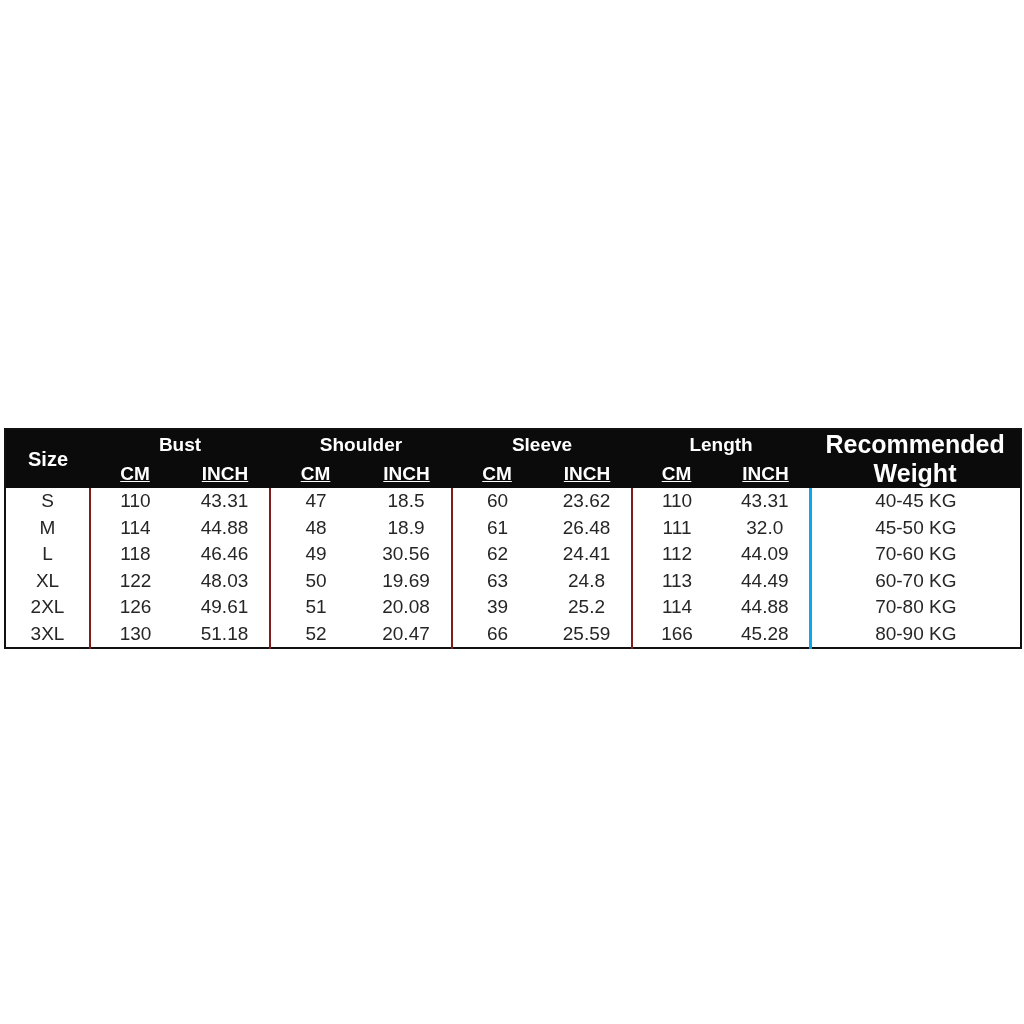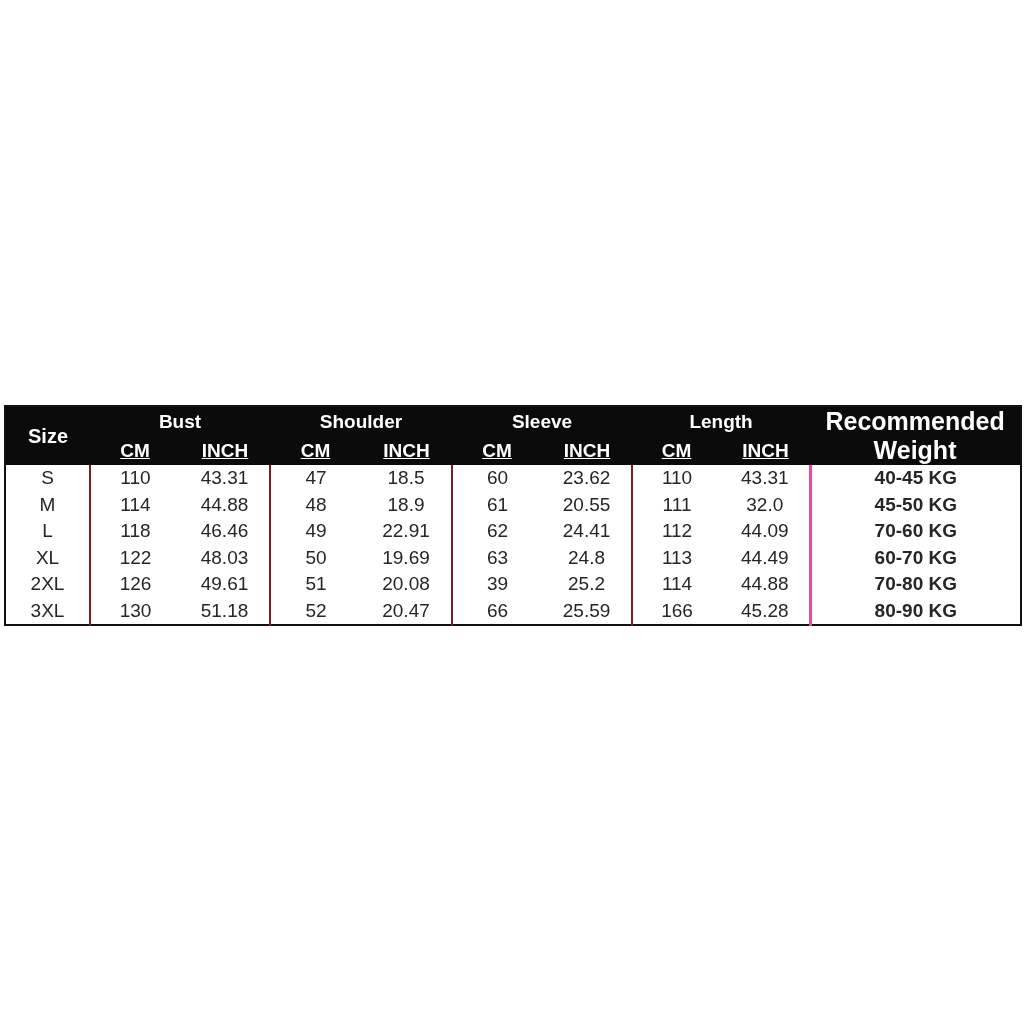--- a/index.html
+++ b/index.html
@@ -13,20 +13,21 @@
   .size-chart-wrap {
     position: absolute;
     left: 4px;
     top: 405px;
   }
   table.size-chart {
     border-collapse: collapse;
     table-layout: fixed;
     width: 1016px;
     border: 2px solid #111111;
+    margin-top: 23px;
   }
   thead th {
     background: #0b0b0b;
     color: #ffffff;
     font-weight: bold;
     font-size: 19px;
     padding: 0;
     text-align: center;
     vertical-align: middle;
     border: 0;
@@ -39,21 +40,21 @@
     text-align: center;
     vertical-align: middle;
     font-size: 19px;
     color: #262626;
     height: 26.5px;
     padding: 0;
     background: #ffffff;
     white-space: nowrap;
   }
   tbody td.g  { border-left: 2px solid #7f1d1d; }
-  tbody td.gw { border-left: 3px solid #ec4899; font-weight: bold; }
+  tbody td.gw { border-left: 3px solid #0ea5e9; }
 </style>
 </head>
 <body>
 
 <div class="size-chart-wrap">
   <table class="size-chart">
     <colgroup>
       <col style="width:85px">
       <col style="width:90px">
         <col style="width:90px">
@@ -98,31 +99,31 @@
           <td>43.31</td>
           <td class="gw">40-45 KG</td>
         </tr>
         <tr>
           <td>M</td>
           <td class="g">114</td>
           <td>44.88</td>
           <td class="g">48</td>
           <td>18.9</td>
           <td class="g">61</td>
-          <td>20.55</td>
+          <td>26.48</td>
           <td class="g">111</td>
           <td>32.0</td>
           <td class="gw">45-50 KG</td>
         </tr>
         <tr>
           <td>L</td>
           <td class="g">118</td>
           <td>46.46</td>
           <td class="g">49</td>
-          <td>22.91</td>
+          <td>30.56</td>
           <td class="g">62</td>
           <td>24.41</td>
           <td class="g">112</td>
           <td>44.09</td>
           <td class="gw">70-60 KG</td>
         </tr>
         <tr>
           <td>XL</td>
           <td class="g">122</td>
           <td>48.03</td>

